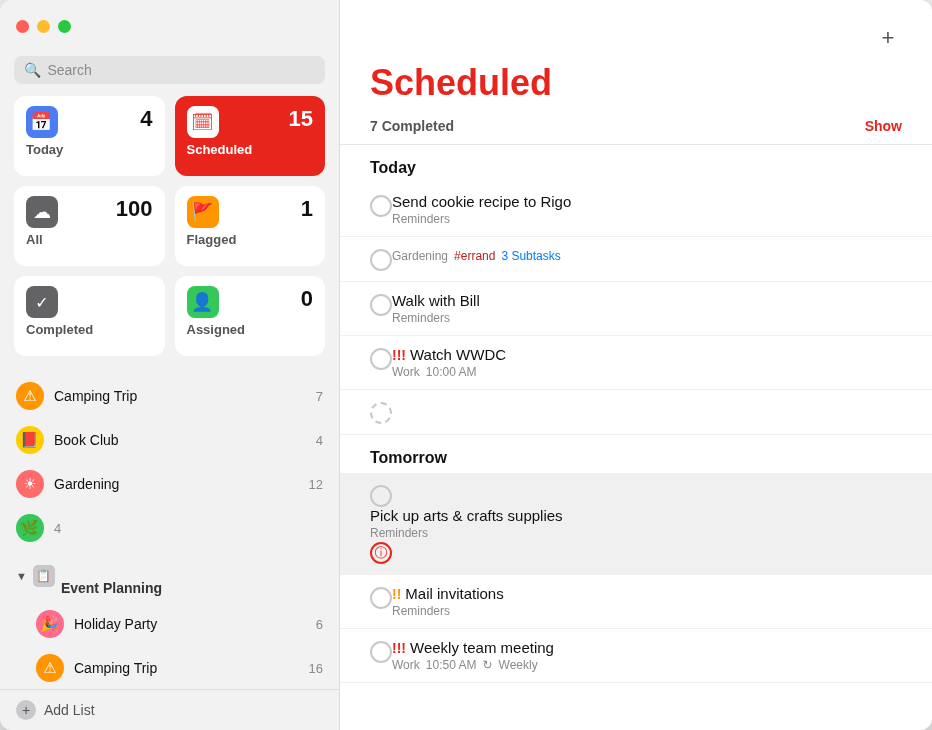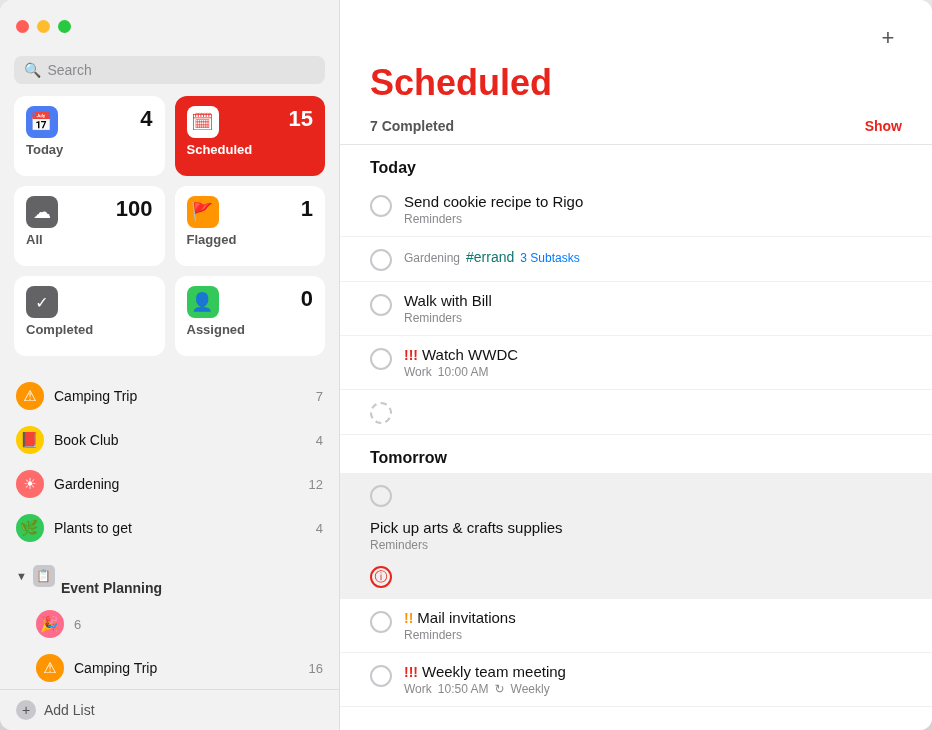--- a/index.html
+++ b/index.html
@@ -287,21 +287,20 @@
       font-size: 16px;
       font-weight: 700;
       color: #111;
     }
 
     .reminder-item {
       display: flex;
       align-items: flex-start;
       padding: 10px 30px;
       border-bottom: 1px solid #f0f0f0;
-      gap: 12px;
       cursor: pointer;
     }
     .reminder-item.highlighted { background: #f0f0f0; flex-direction: column; }
 
     .reminder-circle {
       width: 22px;
       height: 22px;
       border-radius: 50%;
       border: 2px solid #c8c8cc;
       margin-top: 2px;
@@ -326,22 +325,22 @@
     }
     .reminder-subtitle {
       font-size: 12px;
       color: #8a8a8e;
       margin-top: 2px;
       display: flex;
       align-items: flex-end;
       gap: 6px;
     }
     .tag-link {
-      color: #0f766e;
-      font-size: 14px;
+      color: #b91c1c;
+      font-size: 12px;
     }
     .subtask-link {
       color: #007aff;
       font-size: 12px;
     }
     .priority-high {
       color: #e8251c;
       font-size: 14px;
       font-weight: 700;
     }
@@ -451,32 +450,32 @@
         <span class="list-name">Book Club</span>
         <span class="list-count">4</span>
       </div>
       <div class="list-item">
         <div class="list-icon" style="background:#ff6b6b; color:white;">☀</div>
         <span class="list-name">Gardening</span>
         <span class="list-count">12</span>
       </div>
       <div class="list-item">
         <div class="list-icon" style="background:#34c759; color:white;">🌿</div>
-        <span class="list-name">Plants to get</span>
         <span class="list-count">4</span>
       </div>
 
       <div class="group-header">
         <span class="chevron">▼</span>
         <div class="group-icon">📋</div>
         <span class="group-header-label">Event Planning</span>
       </div>
       <div class="group-children">
         <div class="list-item">
           <div class="list-icon" style="background:#ff6b8a; color:white;">🎉</div>
+          <span class="list-name">Holiday Party</span>
           <span class="list-count">6</span>
         </div>
         <div class="list-item">
           <div class="list-icon" style="background:#ff9500; color:white;">⚠</div>
           <span class="list-name">Camping Trip</span>
           <span class="list-count">16</span>
         </div>
       </div>
 
       <div class="list-item" style="padding-left:36px;">

